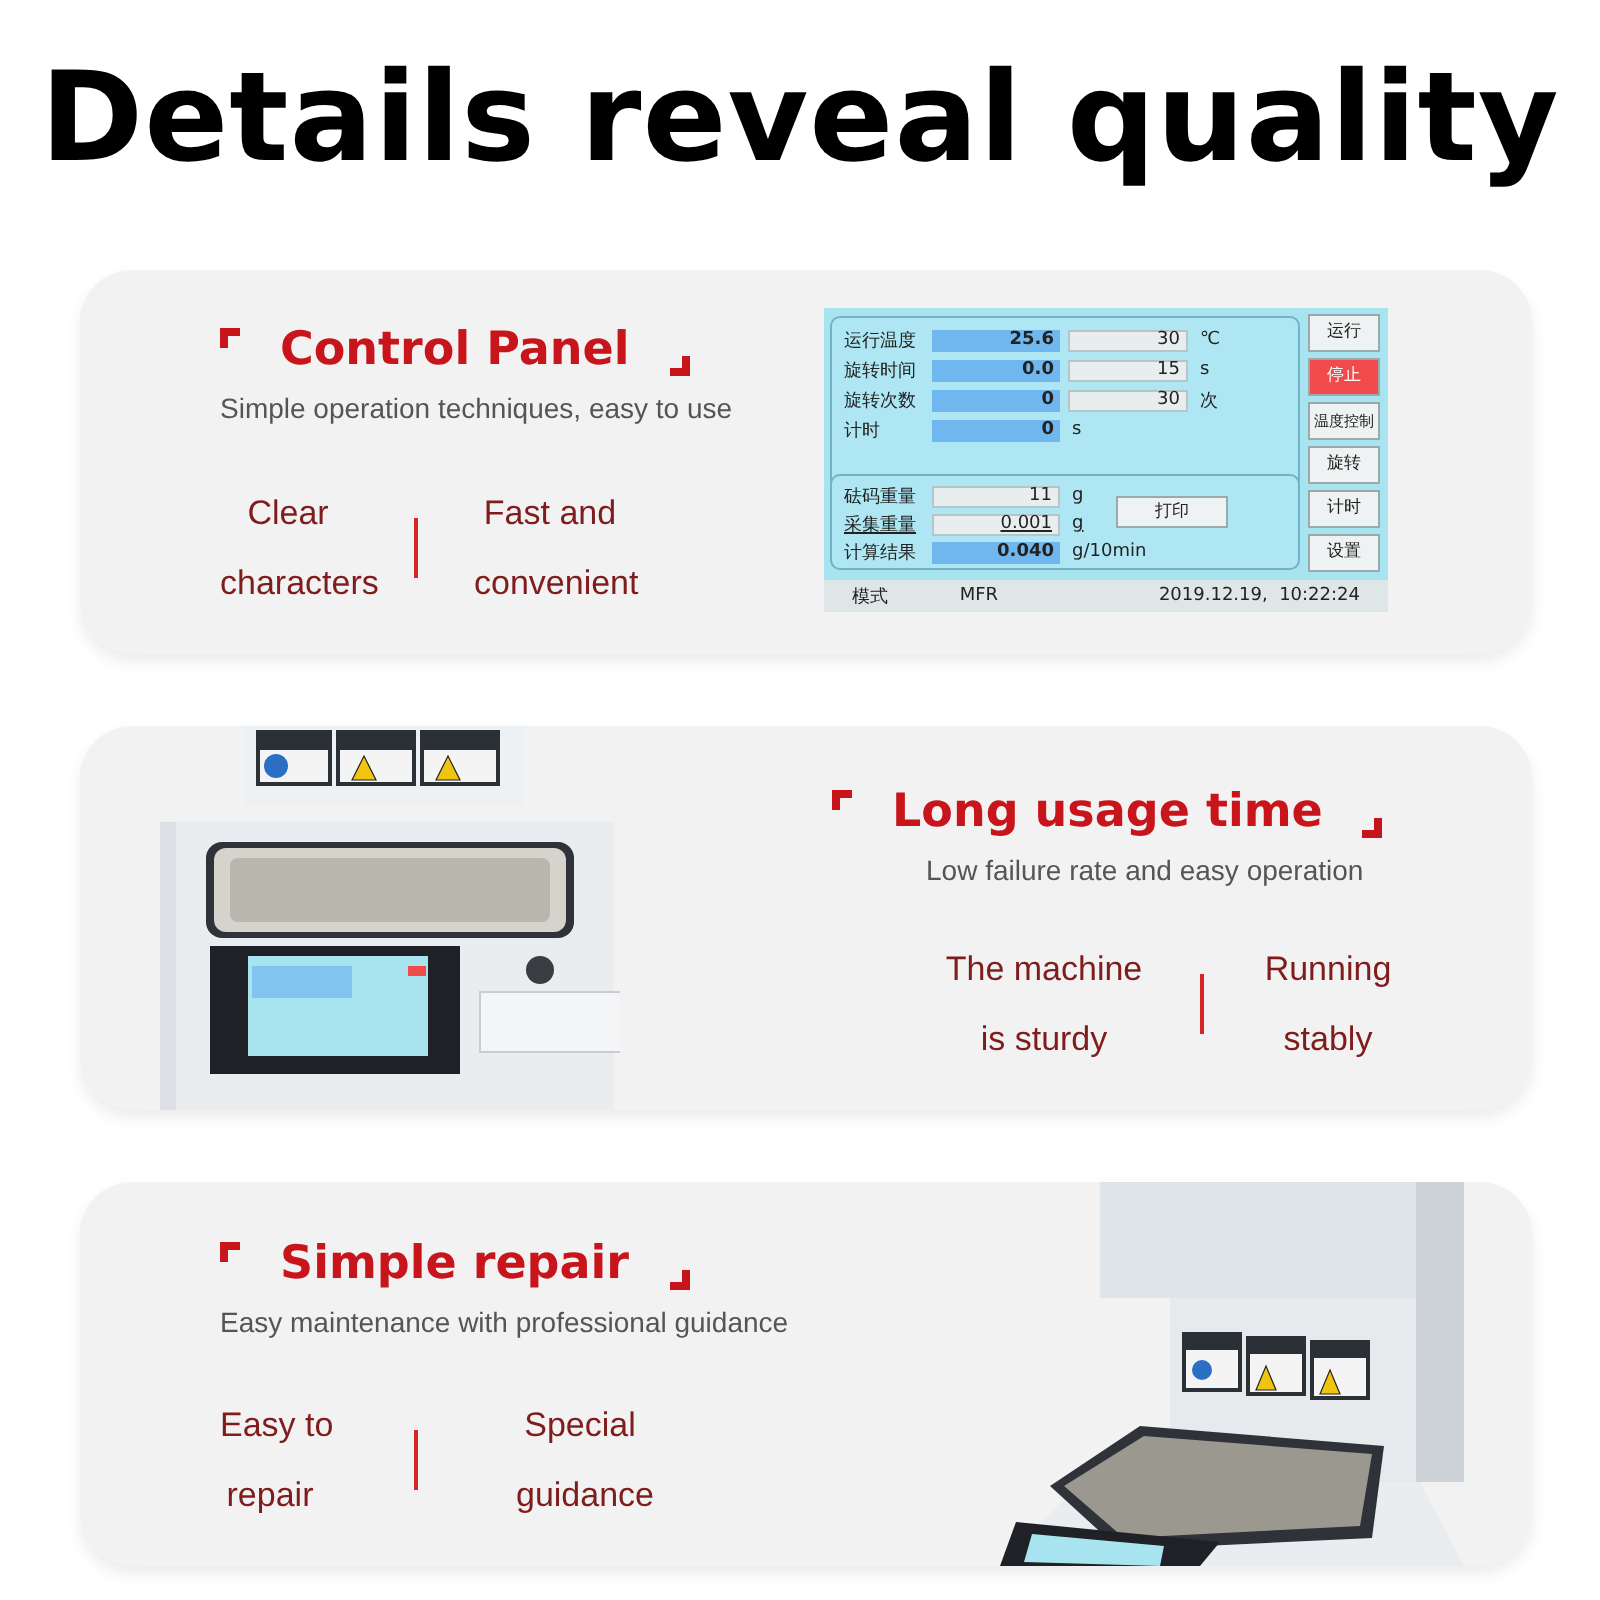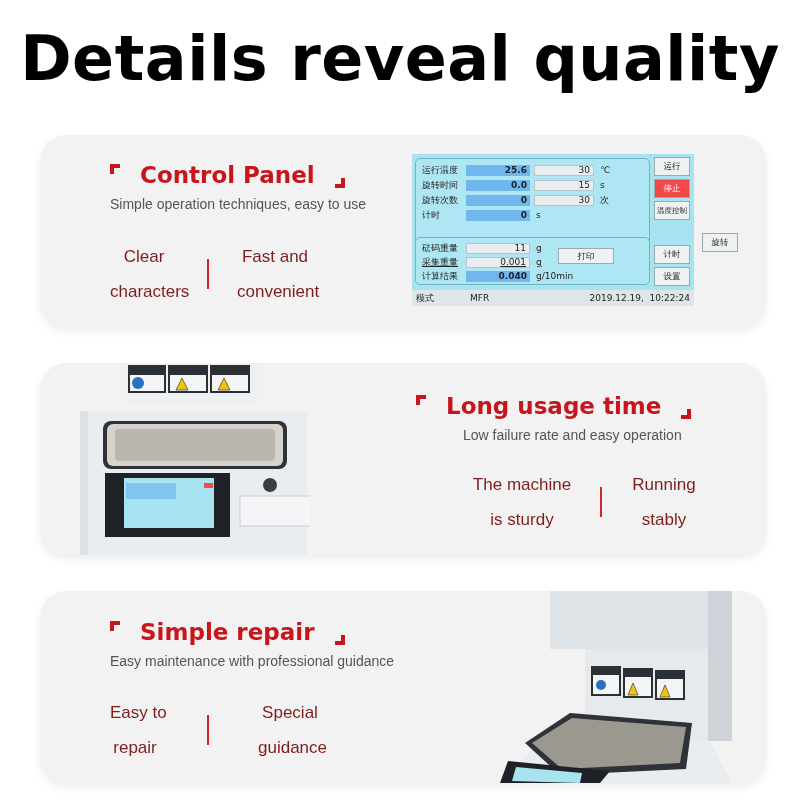--- a/index.html
+++ b/index.html
@@ -47,21 +47,21 @@
   .sval-blue { width: 64px; height: 11px; background: #6fb7ee; text-align: right; padding-right: 3px; font-weight: 700; line-height: 11px; }
   .sval-grey { width: 64px; height: 11px; background: #e8eef0; border: 1px solid #b7c4c8; text-align: right; padding-right: 3px; line-height: 9px; }
   .sval-set { width: 60px; height: 11px; background: #e8eef0; border: 1px solid #b7c4c8; text-align: right; padding-right: 3px; margin-left: 4px; line-height: 9px; }
   .sunit { margin-left: 6px; }
   .sbtn { position: absolute; left: 242px; width: 36px; height: 19px; background: #eef2f2;
     border: 1px solid #9aa9ad; text-align: center; line-height: 17px; font-size: 8.5px; }
   .sbtn.red { background: #f24a4a; color: #fff; }
   .print-btn { position: absolute; left: 142px; top: 10px; width: 56px; height: 16px; background: #eef2f2;
     border: 1px solid #9aa9ad; text-align: center; line-height: 14px; font-size: 8.5px; }
   .sstatus { position: absolute; left: 0; bottom: 0; width: 282px; height: 16px; background: #dfe6e8;
-    display: flex; align-items: center; font-size: 9px; padding: 0 4px; }
+    display: flex; align-items: center; font-size: 9px; padding: 0 14px; }
 
   
   .machine { position: absolute; }
 </style>
 </head>
 <body>
 
 <div class="page-title">Details reveal quality</div>
 
 <div class="card card1">
@@ -127,21 +127,21 @@
         <span class="slabel">计算结果</span>
         <span class="sval-blue">0.040</span>
         <span class="sunit">g/10min</span>
       </div>
       <div class="print-btn">打印</div>
     </div>
 
     <div class="sbtn" style="top:3px;">运行</div>
     <div class="sbtn red" style="top:25px;">停止</div>
     <div class="sbtn" style="top:47px; font-size:7.5px;">温度控制</div>
-    <div class="sbtn" style="top:79px;margin-left:48px;">旋转</div>
+    <div class="sbtn" style="top:69px;">旋转</div>
     <div class="sbtn" style="top:91px;">计时</div>
     <div class="sbtn" style="top:113px;">设置</div>
 
     <div class="sstatus">
       <span style="width:54px;">模式</span>
       <span style="width:100px;">MFR</span>
       <span style="margin-left:auto; white-space:pre;">2019.12.19,  10:22:24</span>
     </div>
   </div>
 </div>

